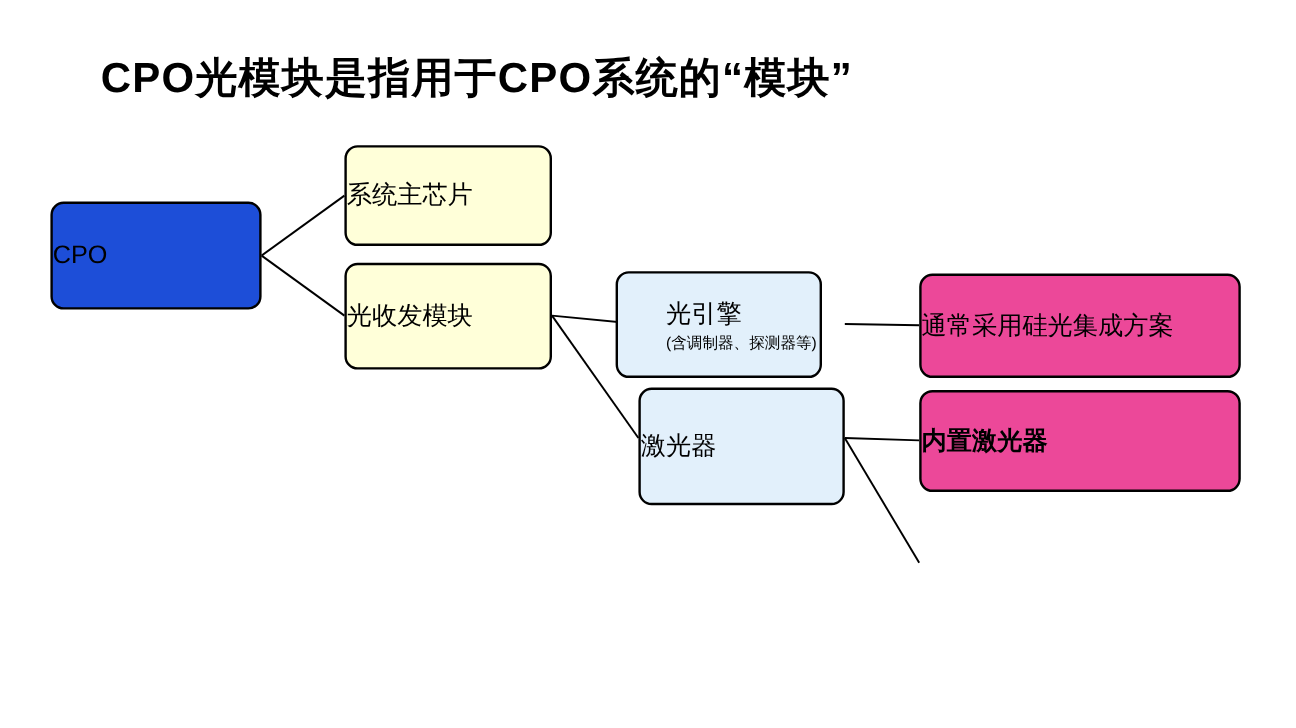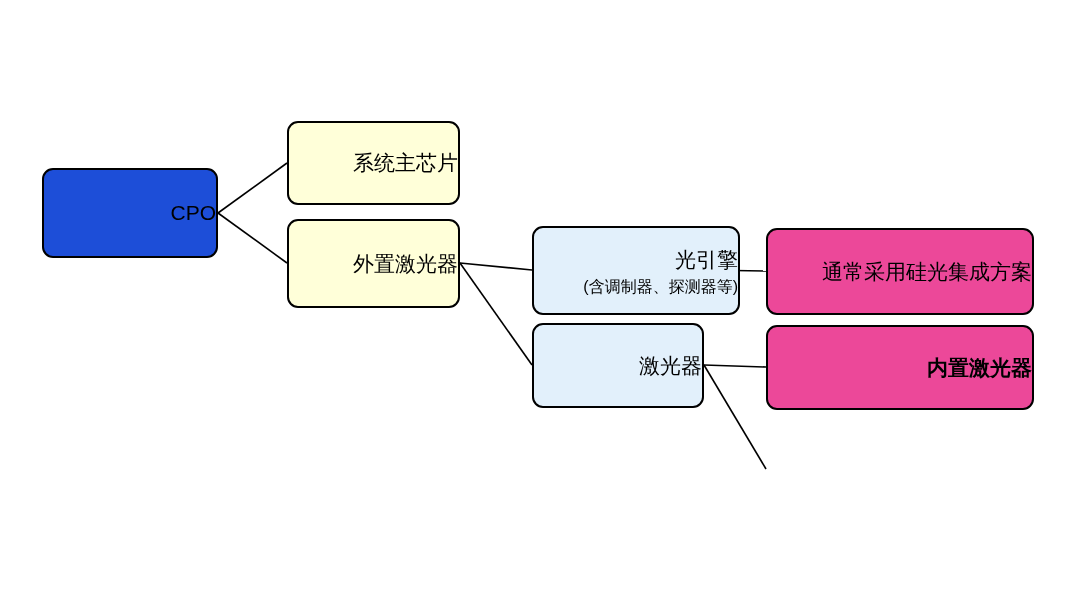--- a/index.html
+++ b/index.html
@@ -34,74 +34,75 @@
     height: 607px;
     z-index: 1;
   }
   .node {
     position: absolute;
     box-sizing: border-box;
     border: 2px solid #000000;
     border-radius: 11px;
     display: flex;
     flex-direction: column;
-    align-items: flex-end;
+    align-items: flex-start;
     justify-content: center;
     text-align: center;
     font-size: 21px;
     line-height: 1.4;
     color: #000000;
     z-index: 2;
     background: #ffffff;
   }
   .node .sublabel {
-    font-size: 16px;
+    font-size: 13px;
     margin-top: 2px;
     line-height: 1.2;
   }
   .box-orange { background: #1d4ed8; }
   .box-yellow { background: #ffffd9; }
   .box-blue   { background: #e2f0fb; }
   .box-green  { background: #ec4899; }
 
   .node-cpo          { left: 42px;  top: 168px; width: 176px; height: 90px; }
   .node-system-chip  { left: 287px; top: 121px; width: 173px; height: 84px; }
   .node-transceiver  { left: 287px; top: 219px; width: 173px; height: 89px; }
-  .node-engine       { left: 532px; top: 226px; width: 208px; height: 89px; }
-  .node-laser        { left: 532px; top: 323px; width: 172px; height: 85px; }
+  .node-engine       { left: 513px; top: 226px; width: 172px; height: 89px; padding-left: 40px; }
+  .node-laser        { left: 532px; top: 323px; width: 172px; height: 98px; }
   .node-silicon      { left: 766px; top: 228px; width: 268px; height: 87px; }
   .node-internal     { left: 766px; top: 325px; width: 268px; height: 85px; font-weight: bold; }
   .node-external     { left: 766px; top: 426px; width: 268px; height: 86px; }
 </style>
 </head>
 <body>
 
 <div class="slide">
 
+  <div class="title">CPO光模块是指用于CPO系统的“模块”</div>
 
   <svg class="connectors" viewBox="0 0 1080 607" xmlns="http://www.w3.org/2000/svg">
     <line x1="218" y1="213" x2="287" y2="163" stroke="#000000" stroke-width="1.6"></line>
     <line x1="218" y1="213" x2="287" y2="263" stroke="#000000" stroke-width="1.6"></line>
     <line x1="460" y1="263" x2="532" y2="270" stroke="#000000" stroke-width="1.6"></line>
     <line x1="460" y1="263" x2="532" y2="365" stroke="#000000" stroke-width="1.6"></line>
     <line x1="704" y1="270" x2="766" y2="271" stroke="#000000" stroke-width="1.6"></line>
     <line x1="704" y1="365" x2="766" y2="367" stroke="#000000" stroke-width="1.6"></line>
     <line x1="704" y1="365" x2="766" y2="469" stroke="#000000" stroke-width="1.6"></line>
   </svg>
 
   <div class="node box-orange node-cpo">
     <span>CPO</span>
   </div>
 
   <div class="node box-yellow node-system-chip">
     <span>系统主芯片</span>
   </div>
 
   <div class="node box-yellow node-transceiver">
-    <span>外置激光器</span>
+    <span>光收发模块</span>
   </div>
 
   <div class="node box-blue node-engine">
     <span>光引擎</span>
     <span class="sublabel">(含调制器、探测器等)</span>
   </div>
 
   <div class="node box-blue node-laser">
     <span>激光器</span>
   </div>

